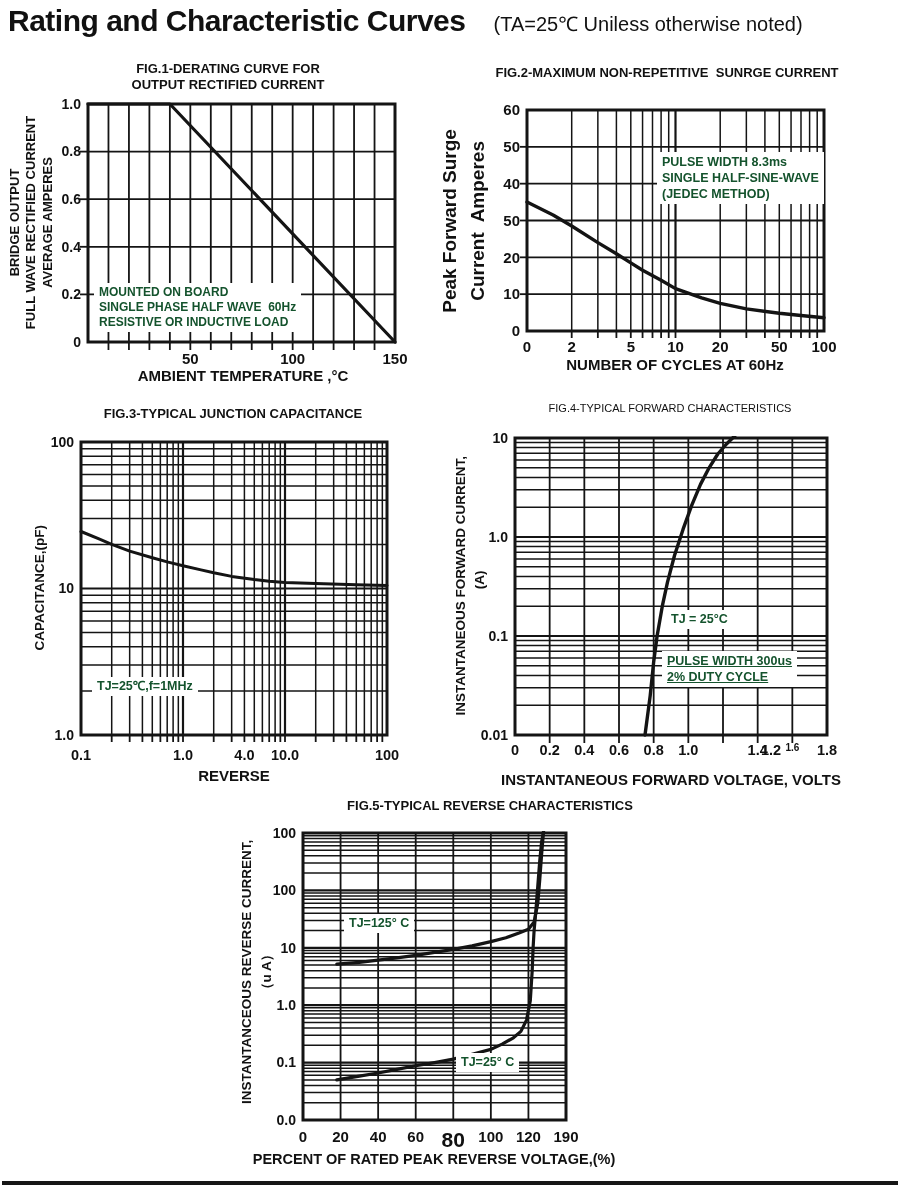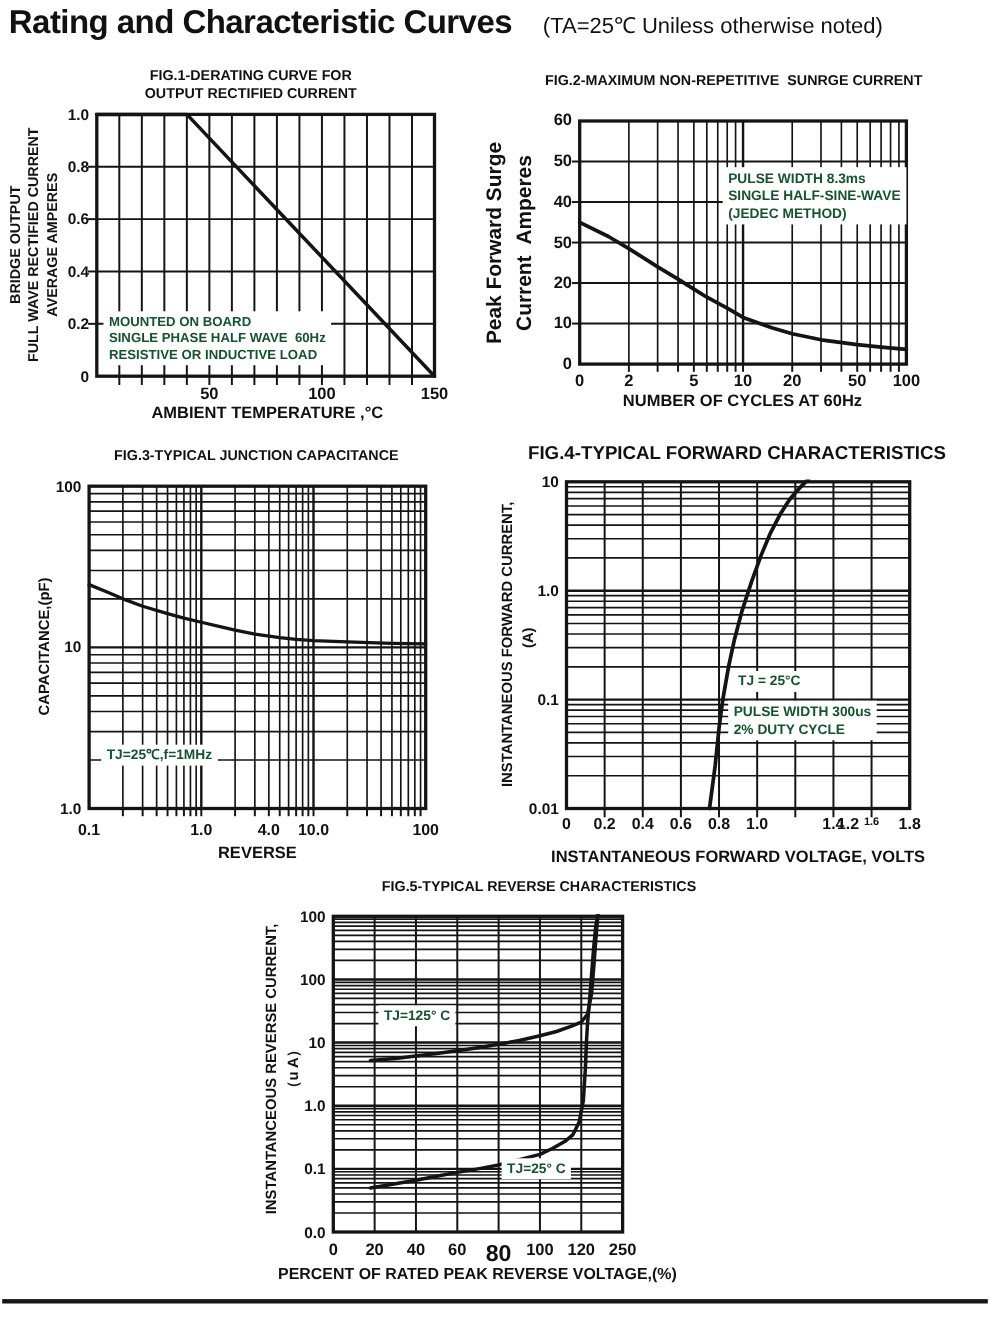--- a/index.html
+++ b/index.html
@@ -351,49 +351,49 @@
       <div class="lbl center" style="left: 158px; top: 747px; width: 50px; font-size: 14.5px; font-weight: bold;">1.0</div>
       <div class="lbl center" style="left: 219.41px; top: 747px; width: 50px; font-size: 14.5px; font-weight: bold;">4.0</div>
       <div class="lbl center" style="left: 260px; top: 747px; width: 50px; font-size: 14.5px; font-weight: bold;">10.0</div>
       <div class="lbl center" style="left: 362px; top: 747px; width: 50px; font-size: 14.5px; font-weight: bold;">100</div>
       <div class="lbl right" style="left: 26px; top: 433.88px; width: 48px; font-size: 14px; font-weight: bold;">100</div>
       <div class="lbl right" style="left: 26px; top: 580.38px; width: 48px; font-size: 14px; font-weight: bold;">10</div>
       <div class="lbl right" style="left: 26px; top: 726.88px; width: 48px; font-size: 14px; font-weight: bold;">1.0</div>
       <div class="lbl center" style="left: 4px; top: 767px; width: 460px; font-size: 15px; font-weight: bold;">REVERSE</div>
       <div class="lbl rot" style="left: -120px; top: 579.63px; width: 320px; font-size: 13.5px; font-weight: bold;">CAPACITANCE,(pF)</div>
       <div class="ann" style="left: 92px; top: 677px; font-size: 12.5px; font-weight: bold; line-height: 15px;"><div>TJ=25℃,f=1MHz</div></div>
-      <div class="lbl center" style="left: 440px; top: 402px; width: 460px; font-size: 17px; font-weight: bold;">FIG.4-TYPICAL FORWARD CHARACTERISTICS</div>
+      <div class="lbl center" style="left: 440px; top: 402px; width: 460px; font-size: 11px; font-weight: normal;">FIG.4-TYPICAL FORWARD CHARACTERISTICS</div>
       <div class="lbl center" style="left: 490px; top: 742px; width: 50px; font-size: 14.5px; font-weight: bold;">0</div>
       <div class="lbl center" style="left: 524.667px; top: 742px; width: 50px; font-size: 14.5px; font-weight: bold;">0.2</div>
       <div class="lbl center" style="left: 559.333px; top: 742px; width: 50px; font-size: 14.5px; font-weight: bold;">0.4</div>
       <div class="lbl center" style="left: 594px; top: 742px; width: 50px; font-size: 14.5px; font-weight: bold;">0.6</div>
       <div class="lbl center" style="left: 628.667px; top: 742px; width: 50px; font-size: 14.5px; font-weight: bold;">0.8</div>
       <div class="lbl center" style="left: 663.333px; top: 742px; width: 50px; font-size: 14.5px; font-weight: bold;">1.0</div>
       <div class="lbl center" style="left: 698px; top: 742px; width: 50px; font-size: 14.5px; font-weight: bold; padding-left: 48px;">1.2</div>
       <div class="lbl center" style="left: 732.667px; top: 742px; width: 50px; font-size: 14.5px; font-weight: bold;">1.4</div>
       <div class="lbl center" style="left: 767.333px; top: 742px; width: 50px; font-size: 10px; font-weight: bold;">1.6</div>
       <div class="lbl center" style="left: 802px; top: 742px; width: 50px; font-size: 14.5px; font-weight: bold;">1.8</div>
       <div class="lbl right" style="left: 460px; top: 429.88px; width: 48px; font-size: 14px; font-weight: bold;">10</div>
       <div class="lbl right" style="left: 460px; top: 528.88px; width: 48px; font-size: 14px; font-weight: bold;">1.0</div>
       <div class="lbl right" style="left: 460px; top: 627.88px; width: 48px; font-size: 14px; font-weight: bold;">0.1</div>
       <div class="lbl right" style="left: 460px; top: 726.88px; width: 48px; font-size: 14px; font-weight: bold;">0.01</div>
       <div class="lbl center" style="left: 441px; top: 771px; width: 460px; font-size: 15px; font-weight: bold;">INSTANTANEOUS FORWARD VOLTAGE, VOLTS</div>
       <div class="lbl rot" style="left: 301px; top: 577.63px; width: 320px; font-size: 13.5px; font-weight: bold;">INSTANTANEOUS FORWARD CURRENT,</div>
       <div class="lbl rot" style="left: 320px; top: 571.63px; width: 320px; font-size: 13.5px; font-weight: bold;">(A)</div>
       <div class="ann" style="left: 666px; top: 610px; font-size: 12.5px; font-weight: bold; line-height: 15px;"><div>TJ = 25°C</div></div>
-      <div class="ann" style="left: 662px; top: 637px; font-size: 12.5px; font-weight: bold; line-height: 16px;"><div>PULSE WIDTH 300us</div><div>2% DUTY CYCLE</div></div>
+      <div class="ann" style="left: 662px; top: 651px; font-size: 12.5px; font-weight: bold; line-height: 16px; text-decoration: underline;"><div>PULSE WIDTH 300us</div><div>2% DUTY CYCLE</div></div>
       <div class="lbl center" style="left: 260px; top: 799px; width: 460px; font-size: 13px; font-weight: bold;">FIG.5-TYPICAL REVERSE CHARACTERISTICS</div>
       <div class="lbl center" style="left: 278px; top: 1128px; width: 50px; font-size: 15px; font-weight: bold;">0</div>
       <div class="lbl center" style="left: 315.571px; top: 1128px; width: 50px; font-size: 15px; font-weight: bold;">20</div>
       <div class="lbl center" style="left: 353.143px; top: 1128px; width: 50px; font-size: 15px; font-weight: bold;">40</div>
       <div class="lbl center" style="left: 390.714px; top: 1128px; width: 50px; font-size: 15px; font-weight: bold;">60</div>
       <div class="lbl center" style="left: 428.286px; top: 1128px; width: 50px; font-size: 21px; font-weight: bold;">80</div>
       <div class="lbl center" style="left: 465.857px; top: 1128px; width: 50px; font-size: 15px; font-weight: bold;">100</div>
       <div class="lbl center" style="left: 503.429px; top: 1128px; width: 50px; font-size: 15px; font-weight: bold;">120</div>
-      <div class="lbl center" style="left: 541px; top: 1128px; width: 50px; font-size: 15px; font-weight: bold;">250</div>
+      <div class="lbl center" style="left: 541px; top: 1128px; width: 50px; font-size: 15px; font-weight: bold;">190</div>
       <div class="lbl right" style="left: 248px; top: 824.88px; width: 48px; font-size: 14px; font-weight: bold;">100</div>
       <div class="lbl right" style="left: 248px; top: 882.28px; width: 48px; font-size: 14px; font-weight: bold;">100</div>
       <div class="lbl right" style="left: 248px; top: 939.68px; width: 48px; font-size: 14px; font-weight: bold;">10</div>
       <div class="lbl right" style="left: 248px; top: 997.08px; width: 48px; font-size: 14px; font-weight: bold;">1.0</div>
       <div class="lbl right" style="left: 248px; top: 1054.48px; width: 48px; font-size: 14px; font-weight: bold;">0.1</div>
       <div class="lbl right" style="left: 248px; top: 1111.88px; width: 48px; font-size: 14px; font-weight: bold;">0.0</div>
       <div class="lbl center" style="left: 204px; top: 1151px; width: 460px; font-size: 14.5px; font-weight: bold;">PERCENT OF RATED PEAK REVERSE VOLTAGE,(%)</div>
       <div class="lbl rot" style="left: 87px; top: 963.63px; width: 320px; font-size: 13.5px; font-weight: bold;">INSTANTANCEOUS REVERSE CURRENT,</div>
       <div class="lbl rot" style="left: 107px; top: 963.63px; width: 320px; font-size: 13.5px; font-weight: bold;">（u A）</div>
       <div class="ann" style="left: 344px; top: 914px; font-size: 12.5px; font-weight: bold; line-height: 15px;"><div>TJ=125° C</div></div>

